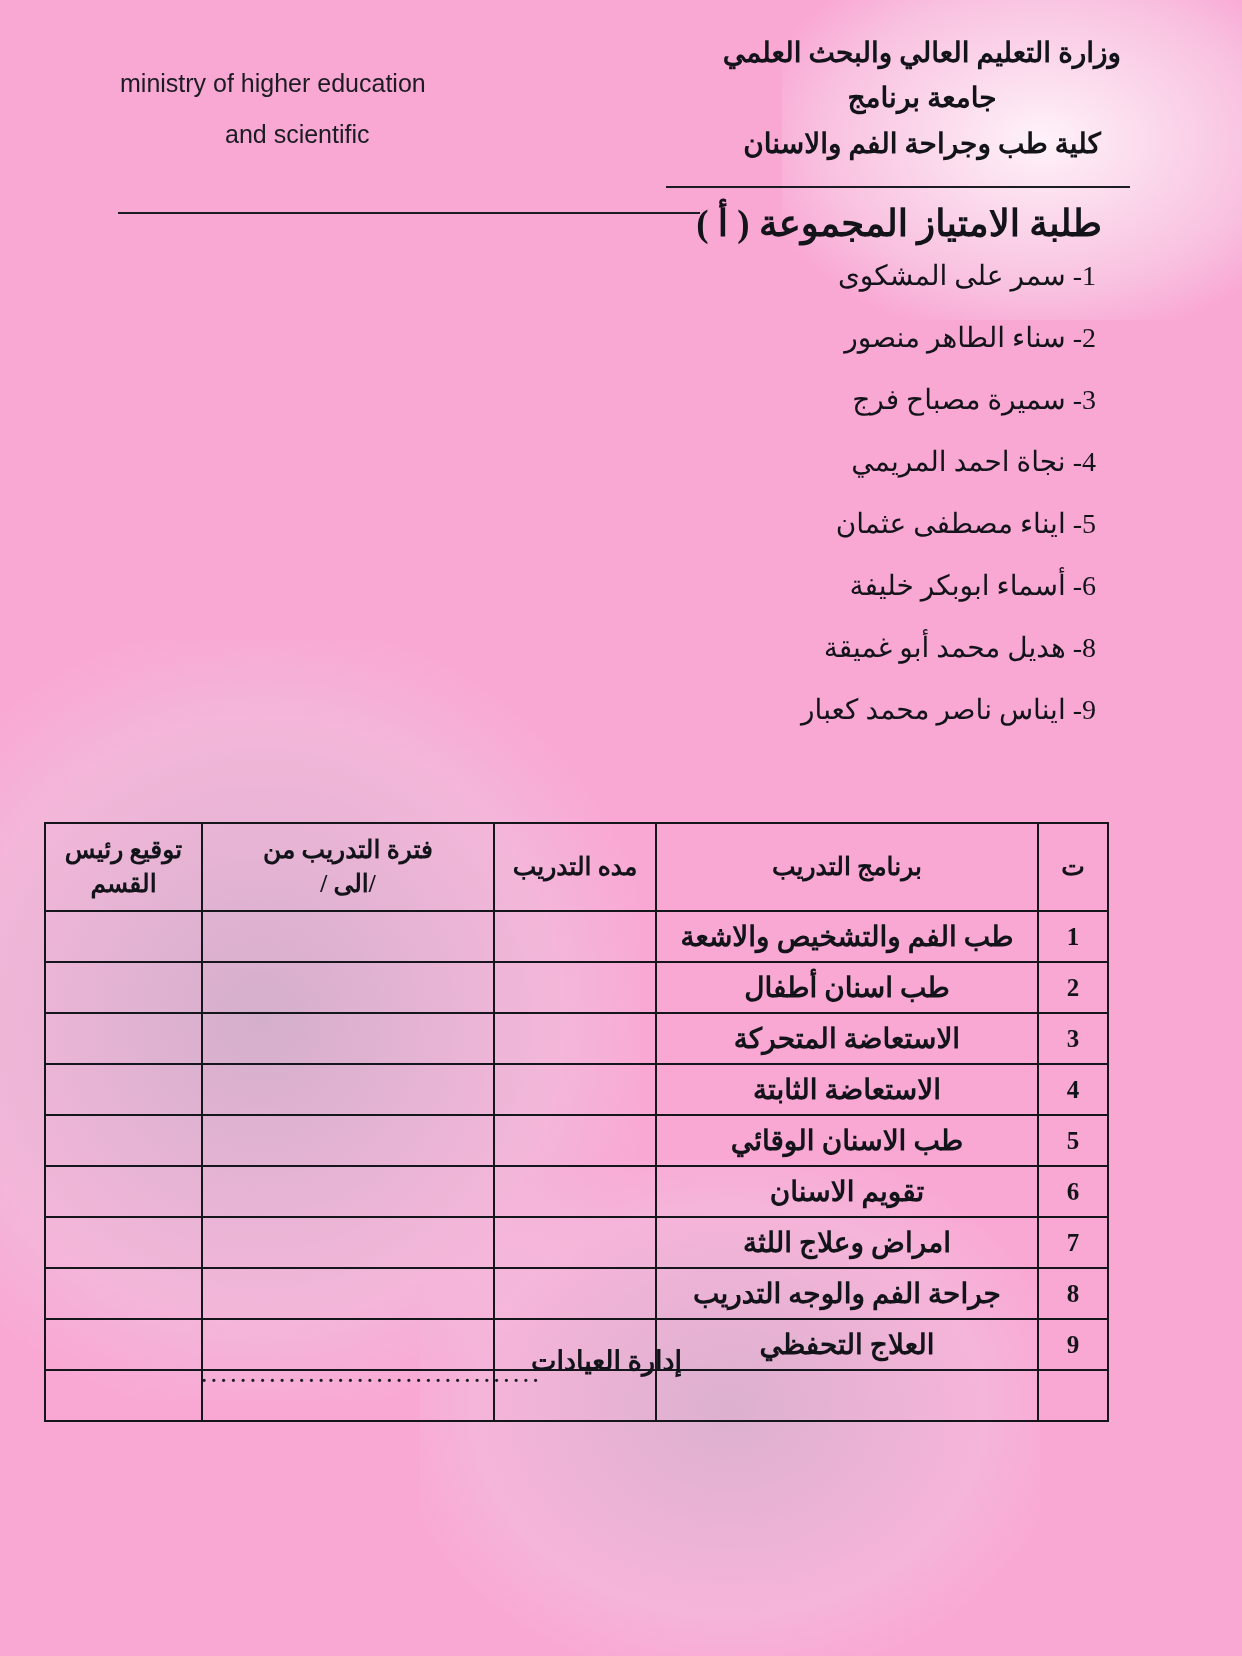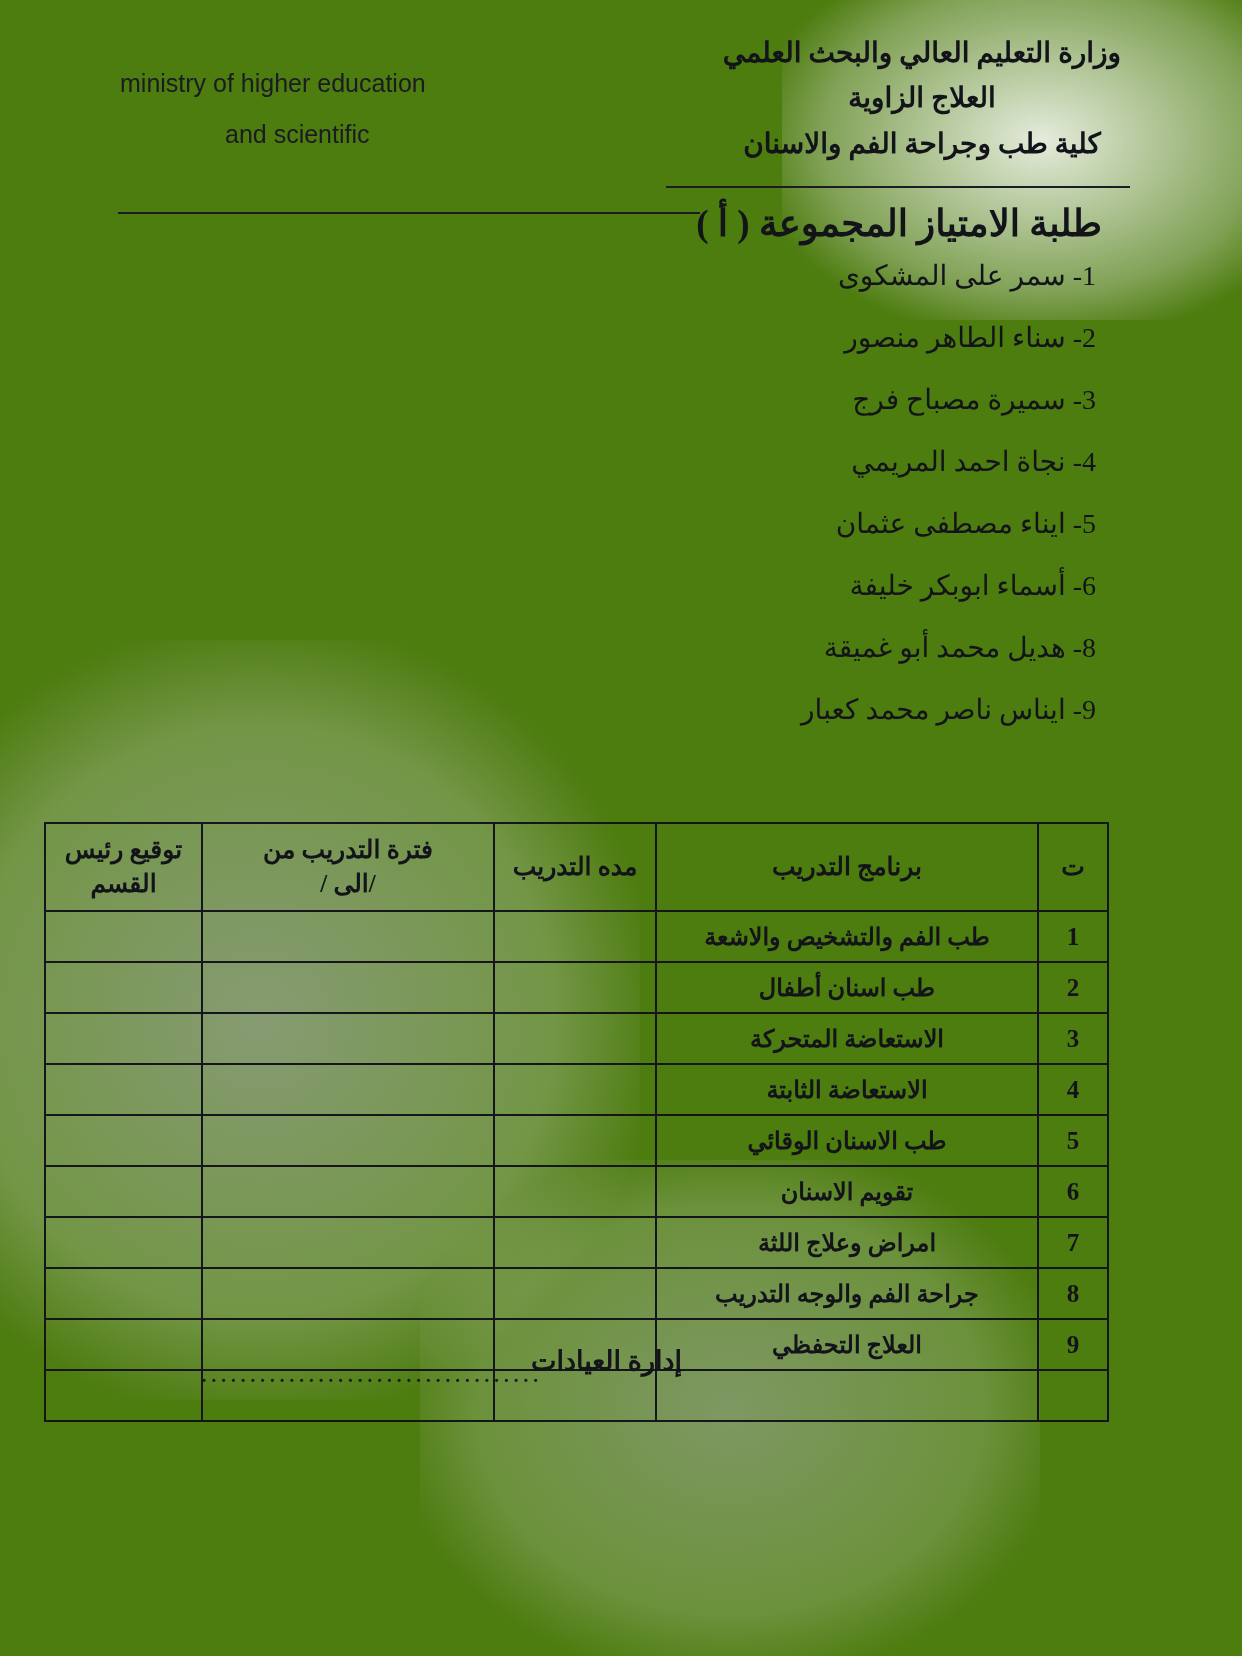--- a/index.html
+++ b/index.html
@@ -4,21 +4,21 @@
 <style>
   html, body {
     margin: 0;
     padding: 0;
     background: #ffffff;
   }
   .page {
     position: relative;
     width: 1242px;
     height: 1656px;
-    background: #4d7c0f;
+    background: #f9a8d4;
     overflow: hidden;
     font-family: "Liberation Serif", "DejaVu Serif", serif;
     color: #13131a;
   }
   
   .shade1 {
     position: absolute;
     left: -120px;
     top: 640px;
     width: 760px;
@@ -142,21 +142,21 @@
   table.training th.c-per, table.training td.c-per { width: 278px; text-align: center; }
   table.training th.c-sig, table.training td.c-sig { width: 143px; text-align: center; }
 
   table.training thead th {
     height: 78px;
     vertical-align: middle;
     line-height: 1.35;
     padding: 2px 6px;
   }
   table.training tbody td { height: 41px; }
-  table.training tbody td.c-prog { font-size: 24px; border-radius: 25px; }
+  table.training tbody td.c-prog { font-size: 28px; border-radius: 25px; }
   .per-l1 { display: block; }
   .per-l2 { display: block; }
   .sig-l1 { display: block; }
   .sig-l2 { display: block; }
 
   
   .footer {
     position: absolute;
     right: 560px;
     top: 1345px;
@@ -180,21 +180,21 @@
 </head>
 <body>
 
 <div class="page">
   <div class="shade3"></div>
   <div class="shade1"></div>
   <div class="shade2"></div>
 
   <div class="header-ar">
     <div>وزارة التعليم العالي والبحث العلمي</div>
-    <div>العلاج الزاوية</div>
+    <div>جامعة برنامج</div>
     <div>كلية طب وجراحة الفم والاسنان</div>
   </div>
 
   <div class="header-en">
     <div class="l1">ministry of higher education</div>
     <div class="l2">and scientific</div>
   </div>
 
   <div class="rule-right"></div>
   <div class="rule-left"></div>

